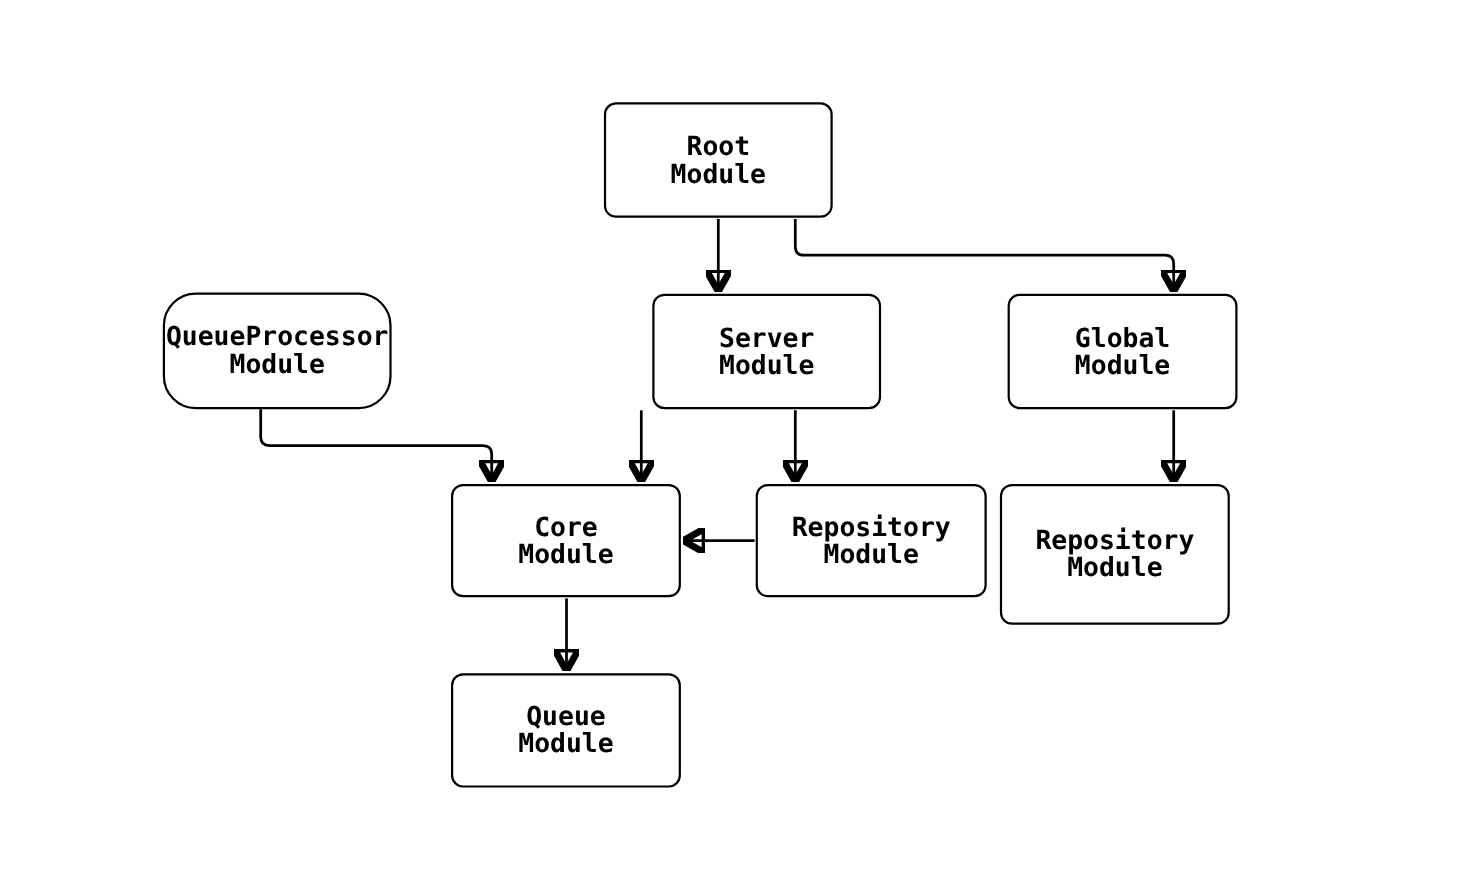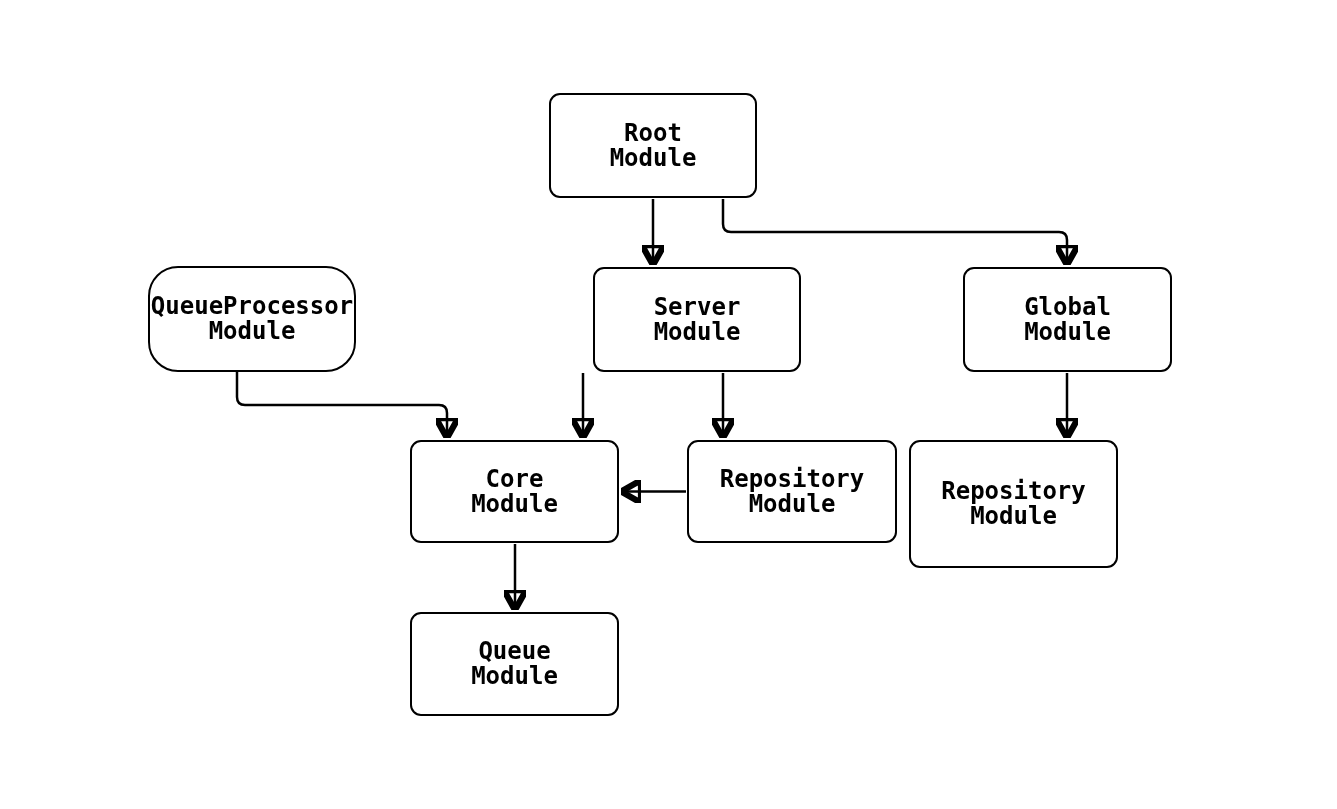--- a/index.html
+++ b/index.html
@@ -82,21 +82,21 @@
   <div class="node" style="left:148px; top:266px; width:208px; height:106px;border-radius:30px;">
     <span>QueueProcessor</span>
     <span>Module</span>
   </div>
 
   <div class="node" style="left:549px; top:267px; width:208px; height:105px;margin-left:44px;">
     <span>Server</span>
     <span>Module</span>
   </div>
 
-  <div class="node" style="left:963px; top:267px; width:209px; height:105px;">
+  <div class="node" style="left:916px; top:267px; width:209px; height:105px;">
     <span>Global</span>
     <span>Module</span>
   </div>
 
   <div class="node" style="left:410px; top:440px; width:209px; height:103px;">
     <span>Core</span>
     <span>Module</span>
   </div>
 
   <div class="node" style="left:687px; top:440px; width:210px; height:103px;">

